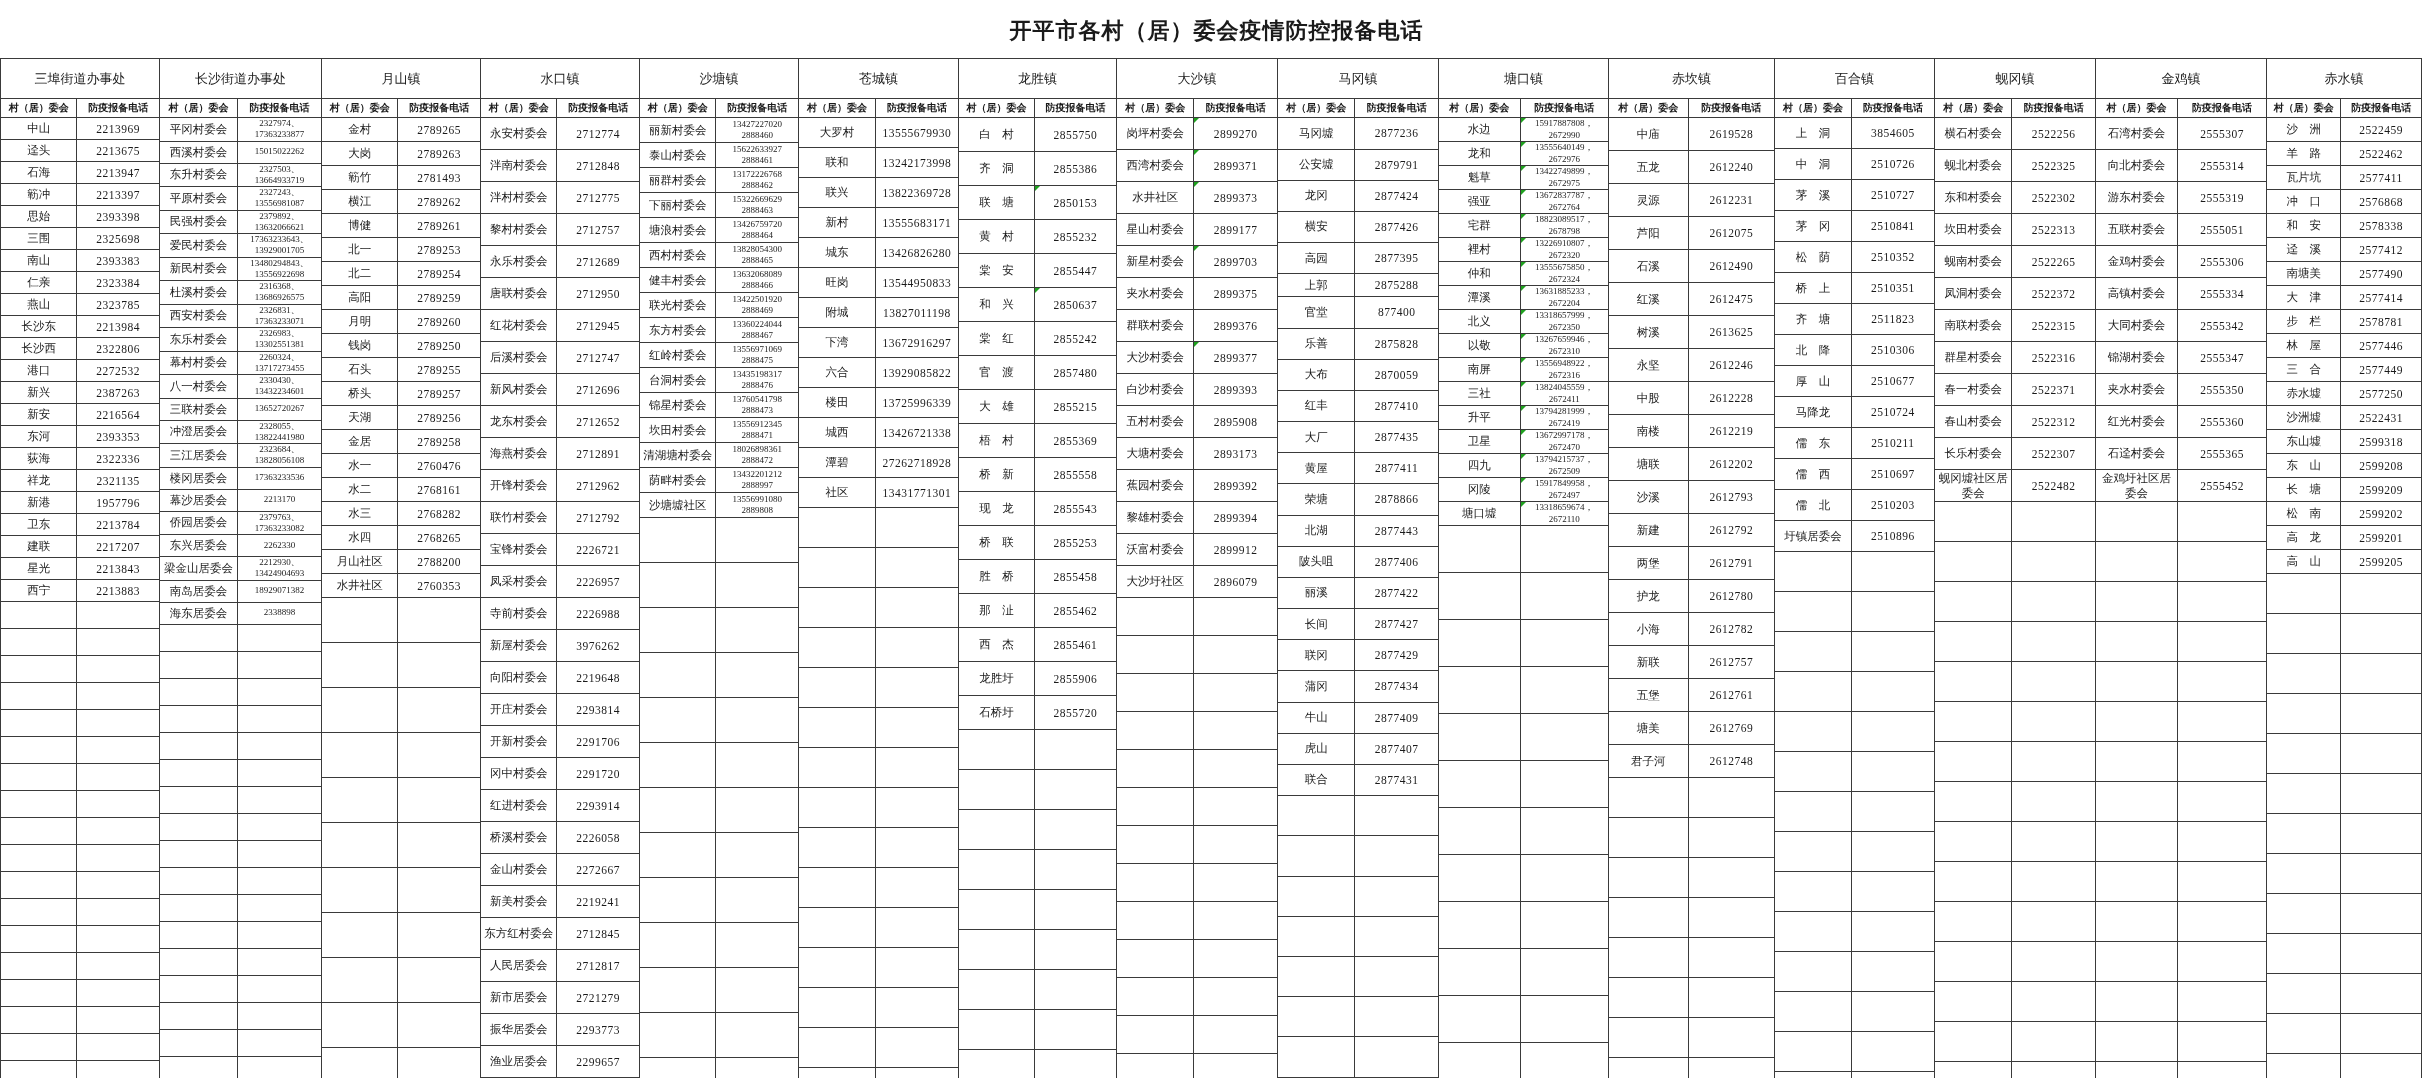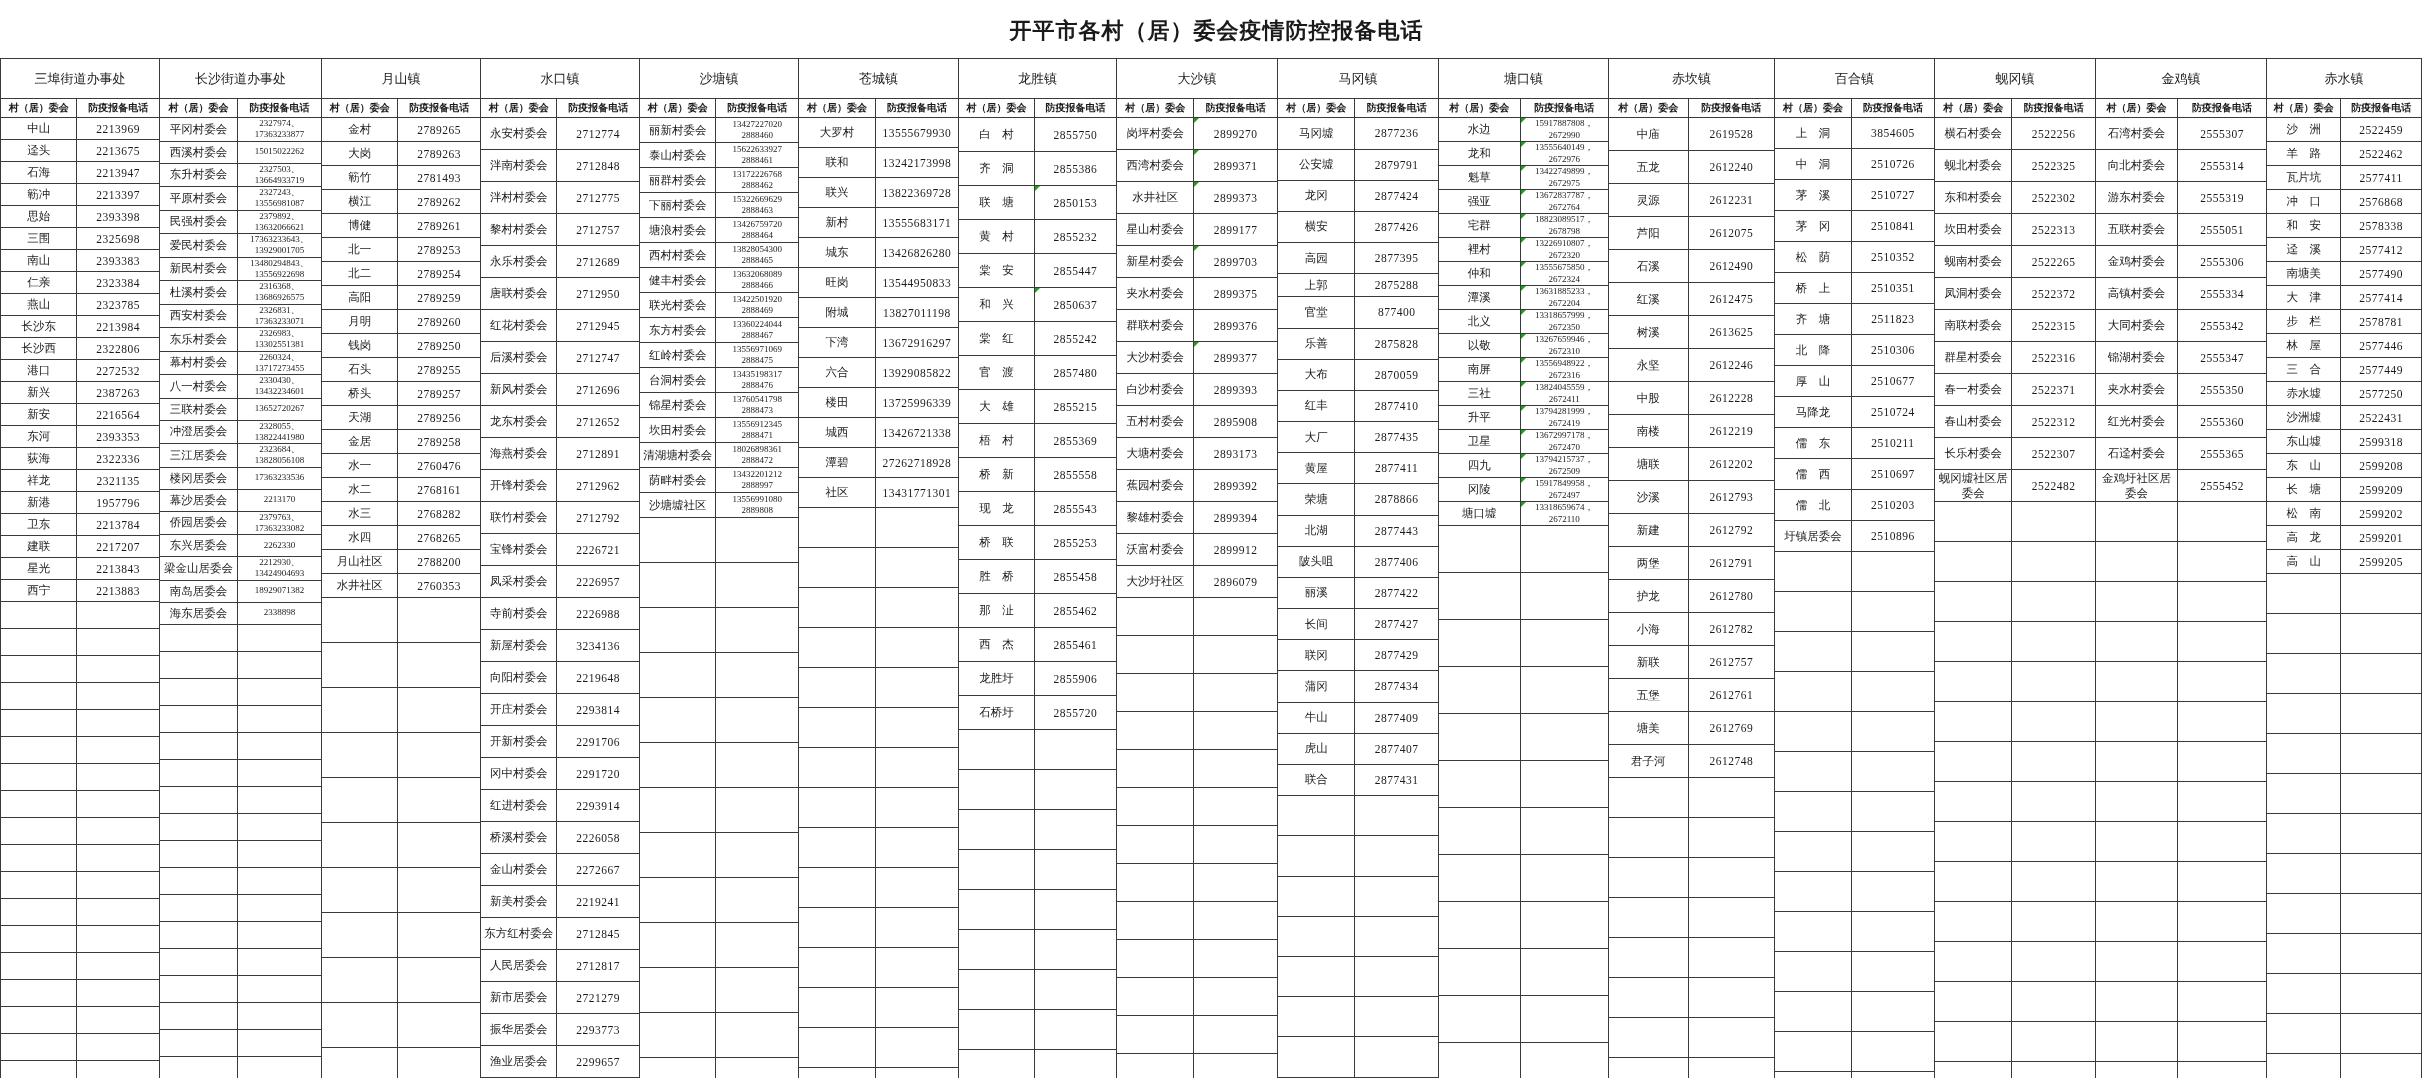--- a/index.html
+++ b/index.html
@@ -600,21 +600,21 @@
         <tr class="datarow" style="height:32px">
           <td class="v">凤采村委会</td>
           <td class="p">2226957</td>
         </tr>
         <tr class="datarow" style="height:32px">
           <td class="v">寺前村委会</td>
           <td class="p">2226988</td>
         </tr>
         <tr class="datarow" style="height:32px">
           <td class="v">新屋村委会</td>
-          <td class="p">3234136</td>
+          <td class="p">3976262</td>
         </tr>
         <tr class="datarow" style="height:32px">
           <td class="v">向阳村委会</td>
           <td class="p">2219648</td>
         </tr>
         <tr class="datarow" style="height:32px">
           <td class="v">开庄村委会</td>
           <td class="p">2293814</td>
         </tr>
         <tr class="datarow" style="height:32px">

